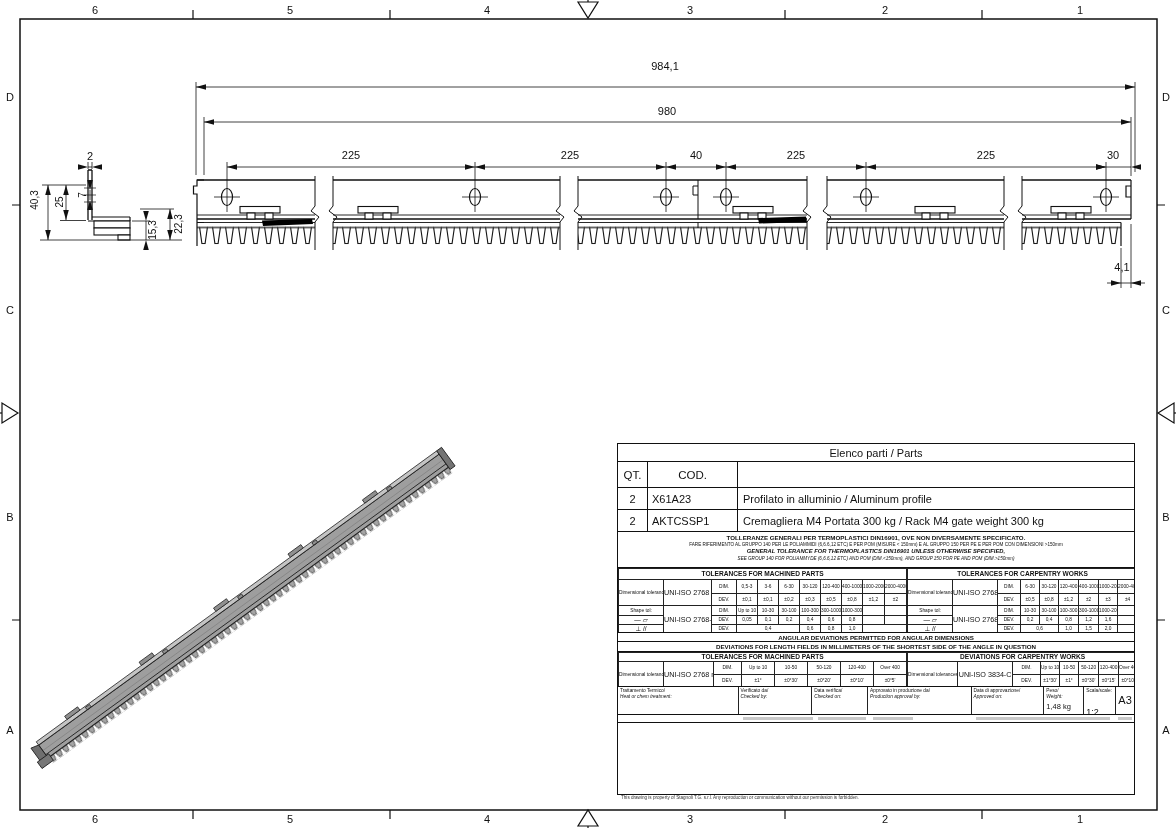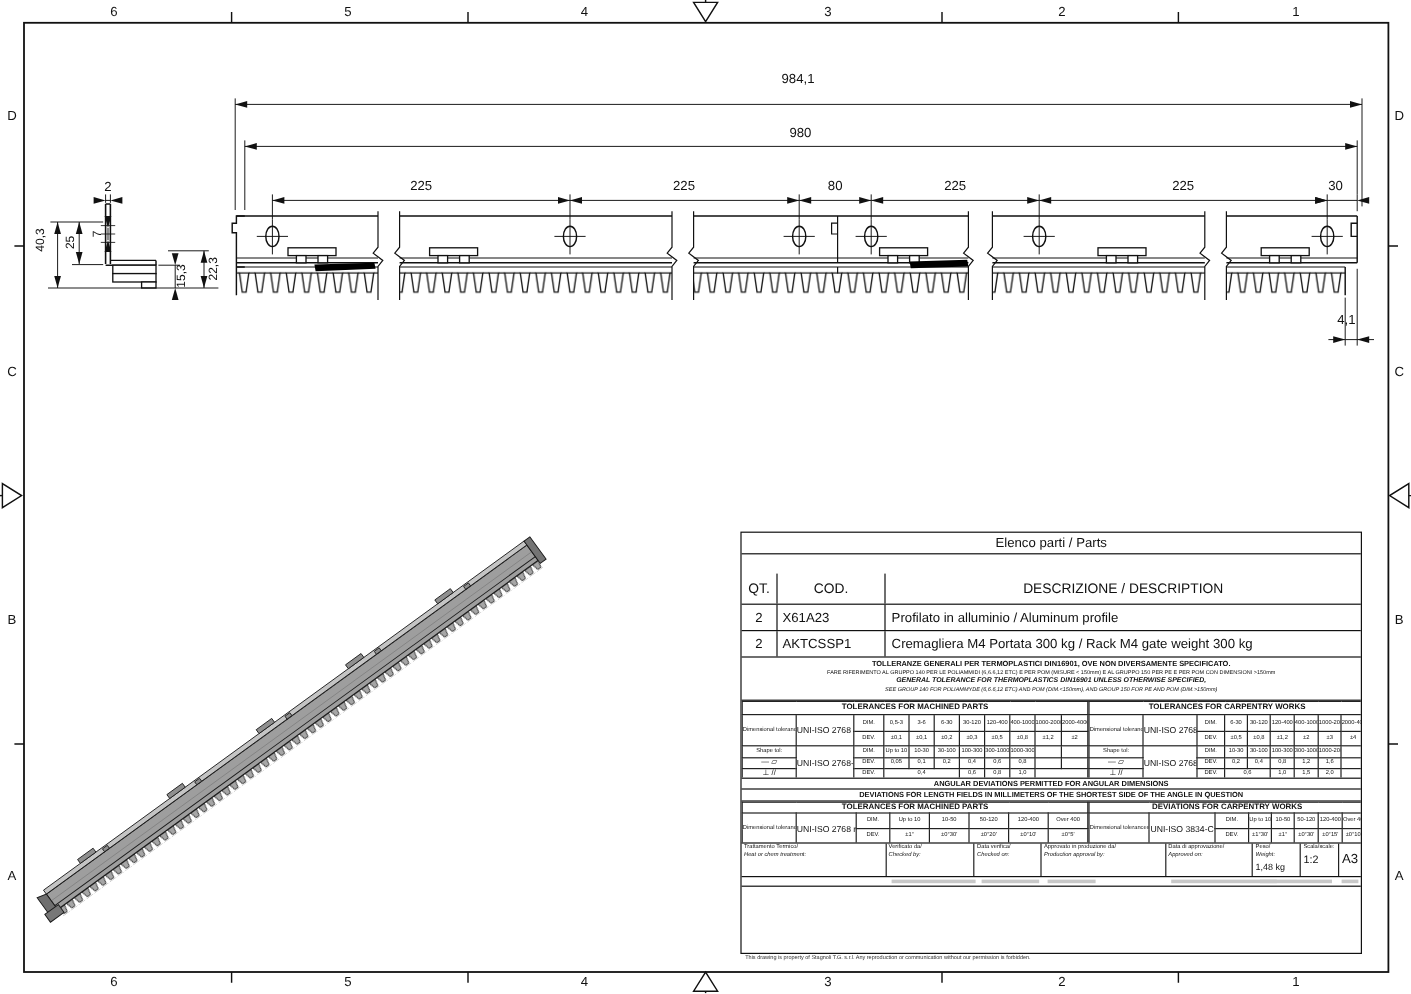--- a/index.html
+++ b/index.html
@@ -9,21 +9,21 @@
   svg{position:absolute;left:0;top:0;}
   
   .zl{position:absolute;font-size:11px;transform:translate(-50%,-50%);color:#111;}
   
   .dim{position:absolute;font-size:11px;transform:translateX(-50%);white-space:nowrap;color:#111;}
   .dimv{position:absolute;font-size:10px;transform:translate(-50%,-50%) rotate(-90deg);white-space:nowrap;color:#111;}
   
   .tblock{position:absolute;left:617px;top:443px;width:518px;height:352px;border:1.5px solid #111;background:#fff;}
   .row{border-bottom:1px solid #111;display:flex;align-items:center;}
   .parts-title{height:18px;justify-content:center;font-size:11px;}
-  .parts-head{height:26px;font-size:11.5px;margin-top:16px;}
+  .parts-head{height:26px;font-size:11.5px;}
   .parts-row{height:22px;font-size:11px;}
   .c{height:100%;display:flex;align-items:center;overflow:hidden;white-space:nowrap;}
   .c.qty{width:30px;justify-content:center;border-right:1px solid #111;}
   .c.cod{width:90px;padding-left:4px;border-right:1px solid #111;}
   .c.desc{flex:1;padding-left:5px;}
   .parts-head .c{justify-content:center;padding-left:0;}
   .notes{height:36px;border-bottom:1px solid #111;text-align:center;padding-top:2px;line-height:1.3;}
   .n1{font-size:6.2px;font-weight:bold;}
   .n2{font-size:4.6px;}
   .n3{font-size:5.8px;font-weight:bold;font-style:italic;}
@@ -39,21 +39,21 @@
   .bar{height:9px;border-bottom:1px solid #111;display:flex;align-items:center;justify-content:center;
        font-size:6.2px;font-weight:bold;}
   .bar2{height:10px;border-bottom:1px solid #111;display:flex;align-items:center;justify-content:center;
        font-size:6.2px;font-weight:bold;}
   .tbrow{display:flex;height:28px;border-bottom:1px solid #111;}
   .tbc{height:100%;border-right:1px solid #222;padding:1px 2px;font-size:4.8px;line-height:1.2;overflow:hidden;}
   .tbc:last-child{border-right:none;}
   .tbc .it,.tbc .en{display:block;white-space:nowrap;}
   .tbc .en{font-style:italic;}
   .tbc .val{display:block;font-size:7.5px;margin-top:2px;}
-  .tbc .scaleval{display:block;font-size:9px;margin-top:1px;}
+  .tbc .scaleval{display:block;font-size:9px;margin-top:13px;}
   .fmt{display:flex;align-items:center;justify-content:center;font-size:11px;}
   .faintrow{position:relative;height:8px;border-bottom:1px solid #111;}
   .stub{position:absolute;top:2px;height:2.5px;background:#c9c9c9;}
   .fineprint{position:absolute;left:621px;top:795px;font-size:4.6px;color:#333;white-space:nowrap;}
 </style>
 </head>
 <body>
 
 <div class="sheet">
 
@@ -289,40 +289,39 @@
   <span class="zl" style="left:10px;top:730px">A</span>
   <span class="zl" style="left:1166px;top:97px">D</span>
   <span class="zl" style="left:1166px;top:310px">C</span>
   <span class="zl" style="left:1166px;top:517px">B</span>
   <span class="zl" style="left:1166px;top:730px">A</span>
 
   <span class="dim" style="left:665px;top:60px">984,1</span>
   <span class="dim" style="left:667px;top:105px">980</span>
   <span class="dim" style="left:351px;top:149px">225</span>
   <span class="dim" style="left:570px;top:149px">225</span>
-  <span class="dim" style="left:696px;top:149px">80</span>
+  <span class="dim" style="left:696px;top:149px">40</span>
   <span class="dim" style="left:796px;top:149px">225</span>
   <span class="dim" style="left:986px;top:149px">225</span>
   <span class="dim" style="left:1113px;top:149px">30</span>
   <span class="dim" style="left:1122px;top:261px">4,1</span>
   <span class="dim" style="left:90px;top:150px">2</span>
   <span class="dimv" style="left:34px;top:200px">40,3</span>
   <span class="dimv" style="left:59px;top:202px">25</span>
   <span class="dimv" style="left:82px;top:195px">7</span>
   <span class="dimv" style="left:152px;top:230px">15,3</span>
   <span class="dimv" style="left:178px;top:224px">22,3</span>
 
   <div class="tblock">
 
     <div class="row parts-title">Elenco parti / Parts</div>
 
     <div class="row parts-head">
       <div class="c qty">QT.</div>
       <div class="c cod">COD.</div>
-      <div class="c desc" style="justify-content:center">DESCRIZIONE / DESCRIPTION</div>
     </div>
 
     <div class="row parts-row">
       <div class="c qty">2</div>
       <div class="c cod">X61A23</div>
       <div class="c desc">Profilato in alluminio / Aluminum profile</div>
     </div>
     <div class="row parts-row">
       <div class="c qty">2</div>
       <div class="c cod">AKTCSSP1</div>

